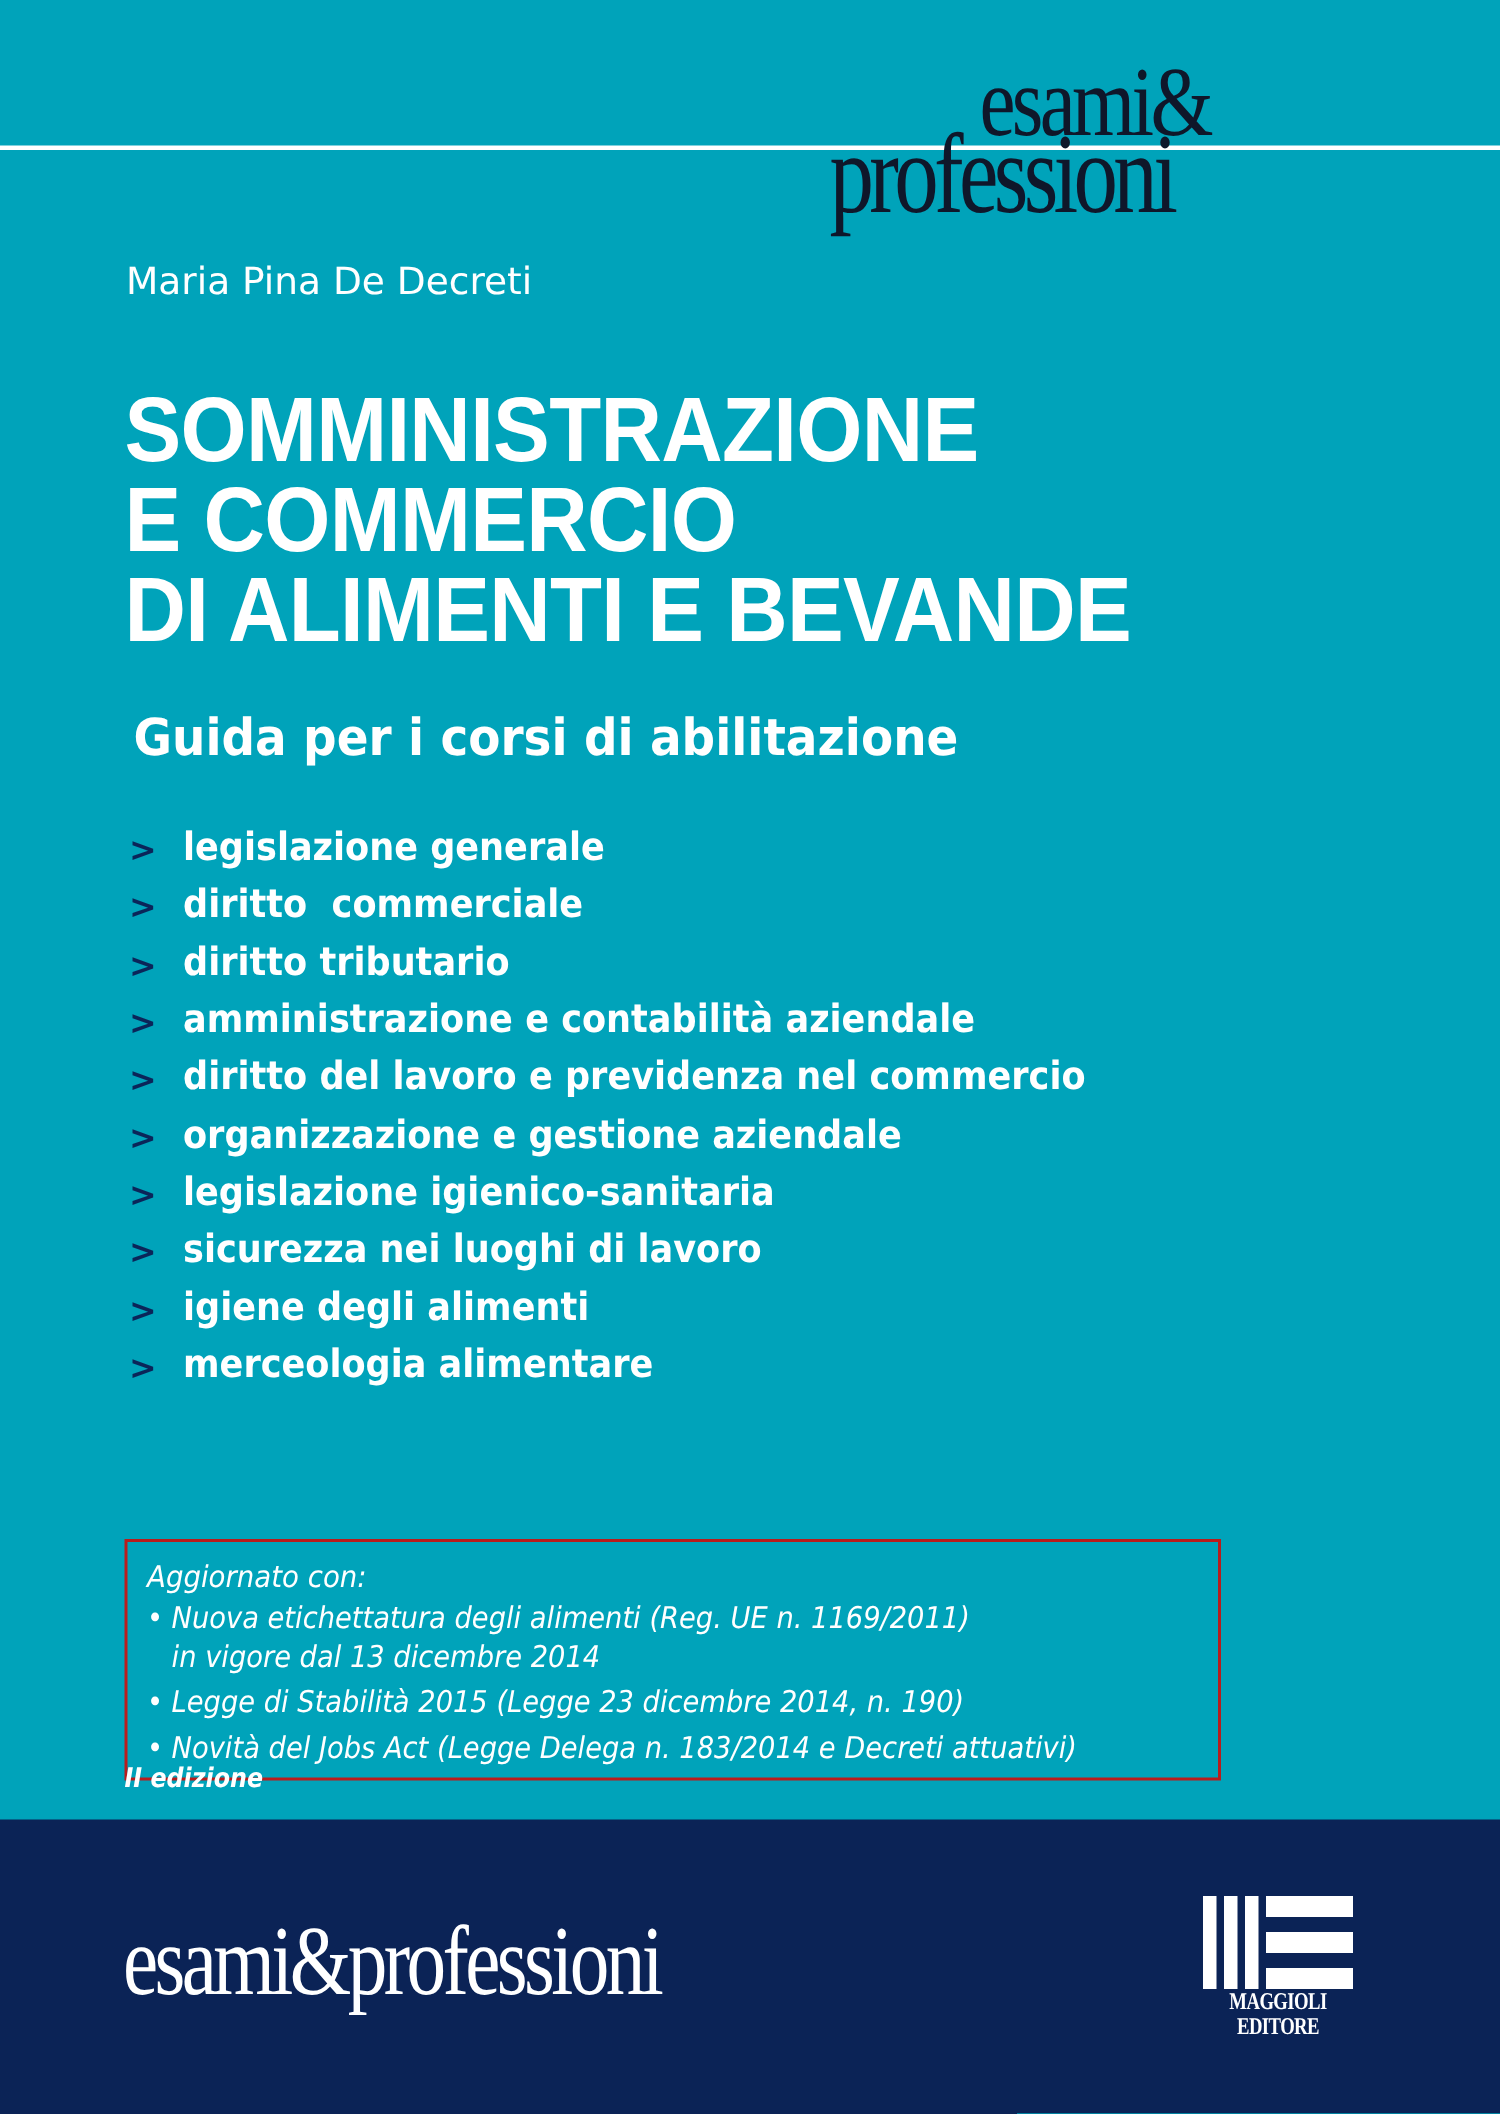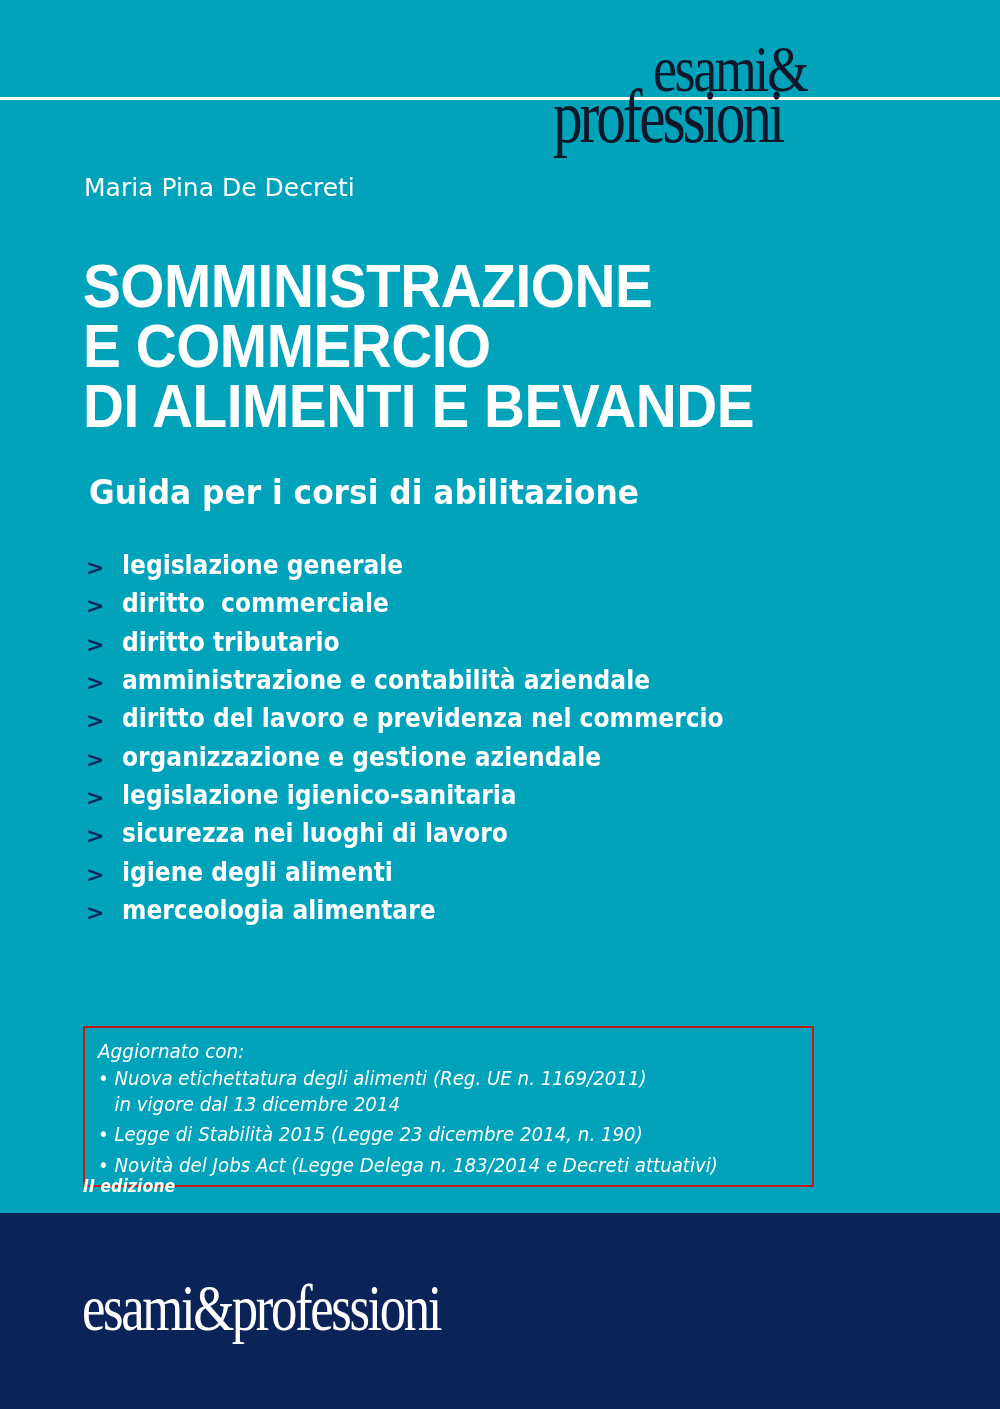--- a/index.html
+++ b/index.html
@@ -190,14 +190,28 @@
       </li>
     </ul>
   </div>
 
   <div class="edition">II edizione</div>
 
   <div class="bottom-band"></div>
 
   <div class="series-logo-bottom">esami&amp;professioni</div>
 
+  <div class="publisher-logo">
+    <svg class="publisher-mark" viewBox="0 0 100 62" width="100" height="62">
+      <rect x="0" y="0" width="9" height="62" fill="#ffffff"></rect>
+      <rect x="14" y="0" width="9" height="62" fill="#ffffff"></rect>
+      <rect x="28" y="0" width="9" height="62" fill="#ffffff"></rect>
+      <rect x="42" y="0" width="58" height="14" fill="#ffffff"></rect>
+      <rect x="42" y="24" width="58" height="14" fill="#ffffff"></rect>
+      <rect x="42" y="48" width="58" height="14" fill="#ffffff"></rect>
+    </svg>
+    <div class="publisher-name">
+      <div>MAGGIOLI</div>
+      <div>EDITORE</div>
+    </div>
+  </div>
 
 </div>
 
 </body></html>

